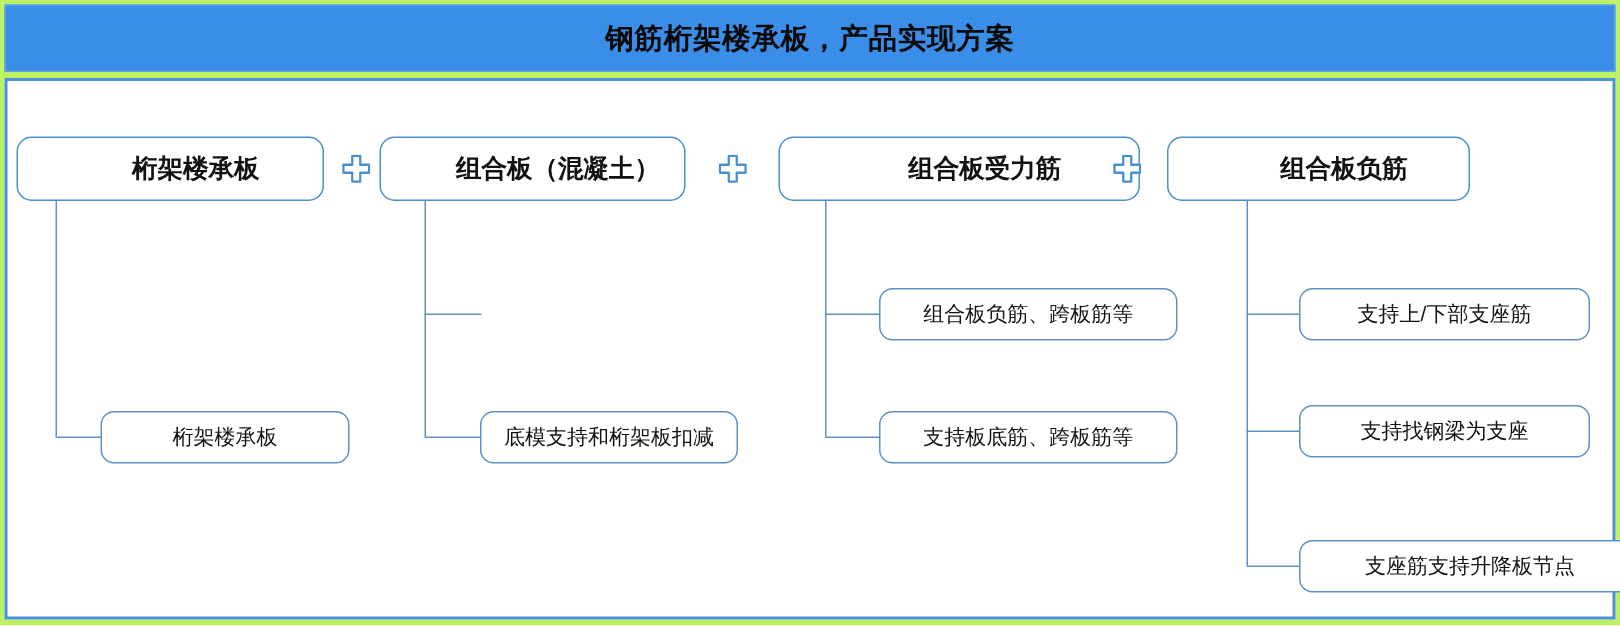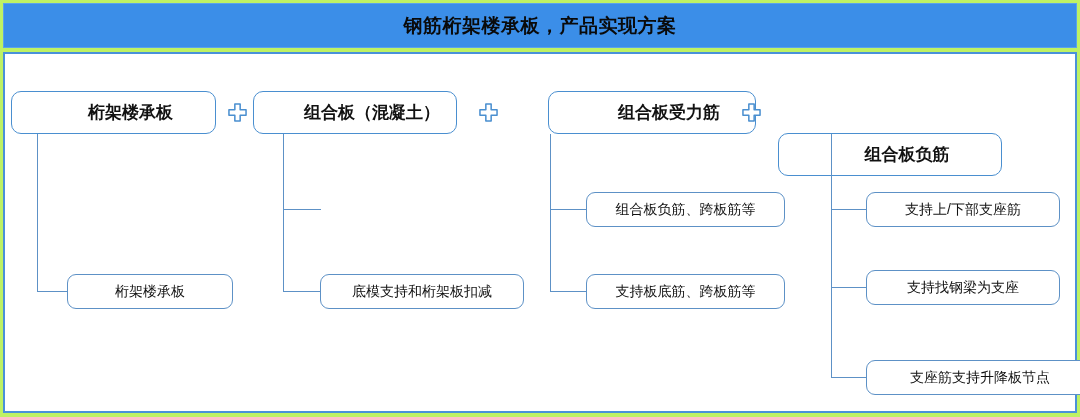--- a/index.html
+++ b/index.html
@@ -117,40 +117,40 @@
   <svg class="plus-icon" style="left:228px; top:103px;" viewBox="0 0 20 20">
     <path d="M7.2 1 H12.8 V7.2 H19 V12.8 H12.8 V19 H7.2 V12.8 H1 V7.2 H7.2 Z" fill="#ffffff" stroke="#4a8fd0" stroke-width="1.6" stroke-linejoin="round"></path>
   </svg>
 
   <div class="node level1" style="left:253px; top:91px; width:204px;">组合板（混凝土）</div>
 
   <div class="vline" style="left:283px; top:134px; height:157px;"></div>
   <div class="hline" style="left:283px; top:209px; width:38px;"></div>
   <div class="hline" style="left:283px; top:291px; width:38px;"></div>
 
-  <div class="node level2" style="left:320px; top:274px; width:204px;">底模支持和桁架板扣减</div>
+  <div class="node level2" style="left:320px; top:274px; width:172px;">底模支持和桁架板扣减</div>
 
   <svg class="plus-icon" style="left:479px; top:103px;" viewBox="0 0 20 20">
     <path d="M7.2 1 H12.8 V7.2 H19 V12.8 H12.8 V19 H7.2 V12.8 H1 V7.2 H7.2 Z" fill="#ffffff" stroke="#4a8fd0" stroke-width="1.6" stroke-linejoin="round"></path>
   </svg>
 
-  <div class="node level1" style="left:519px; top:91px; width:208px;margin-left:29px;">组合板受力筋</div>
+  <div class="node level1" style="left:519px; top:91px; width:241px;">组合板受力筋</div>
 
   <div class="vline" style="left:550px; top:134px; height:157px;"></div>
   <div class="hline" style="left:550px; top:209px; width:37px;"></div>
   <div class="hline" style="left:550px; top:291px; width:37px;"></div>
 
   <div class="node level2" style="left:586px; top:192px; width:199px;">组合板负筋、跨板筋等</div>
   <div class="node level2" style="left:586px; top:274px; width:199px;">支持板底筋、跨板筋等</div>
 
   <svg class="plus-icon" style="left:742px; top:103px;" viewBox="0 0 20 20">
     <path d="M7.2 1 H12.8 V7.2 H19 V12.8 H12.8 V19 H7.2 V12.8 H1 V7.2 H7.2 Z" fill="#ffffff" stroke="#4a8fd0" stroke-width="1.6" stroke-linejoin="round"></path>
   </svg>
 
-  <div class="node level1" style="left:778px; top:91px; width:224px;margin-top:42px;">组合板负筋</div>
+  <div class="node level1" style="left:778px; top:91px; width:202px;">组合板负筋</div>
 
   <div class="vline" style="left:831px; top:134px; height:243px;"></div>
   <div class="hline" style="left:831px; top:209px; width:36px;"></div>
   <div class="hline" style="left:831px; top:287px; width:36px;"></div>
   <div class="hline" style="left:831px; top:377px; width:36px;"></div>
 
   <div class="node level2" style="left:866px; top:192px; width:194px;">支持上/下部支座筋</div>
   <div class="node level2" style="left:866px; top:270px; width:194px;">支持找钢梁为支座</div>
   <div class="node level2" style="left:866px; top:360px; width:228px;">支座筋支持升降板节点</div>
 

